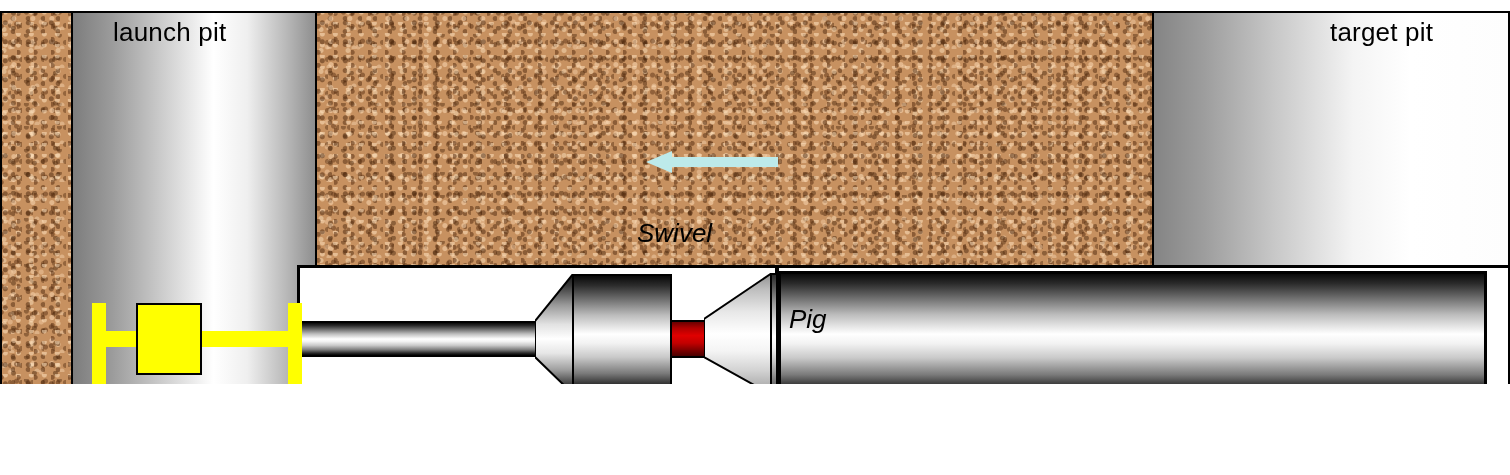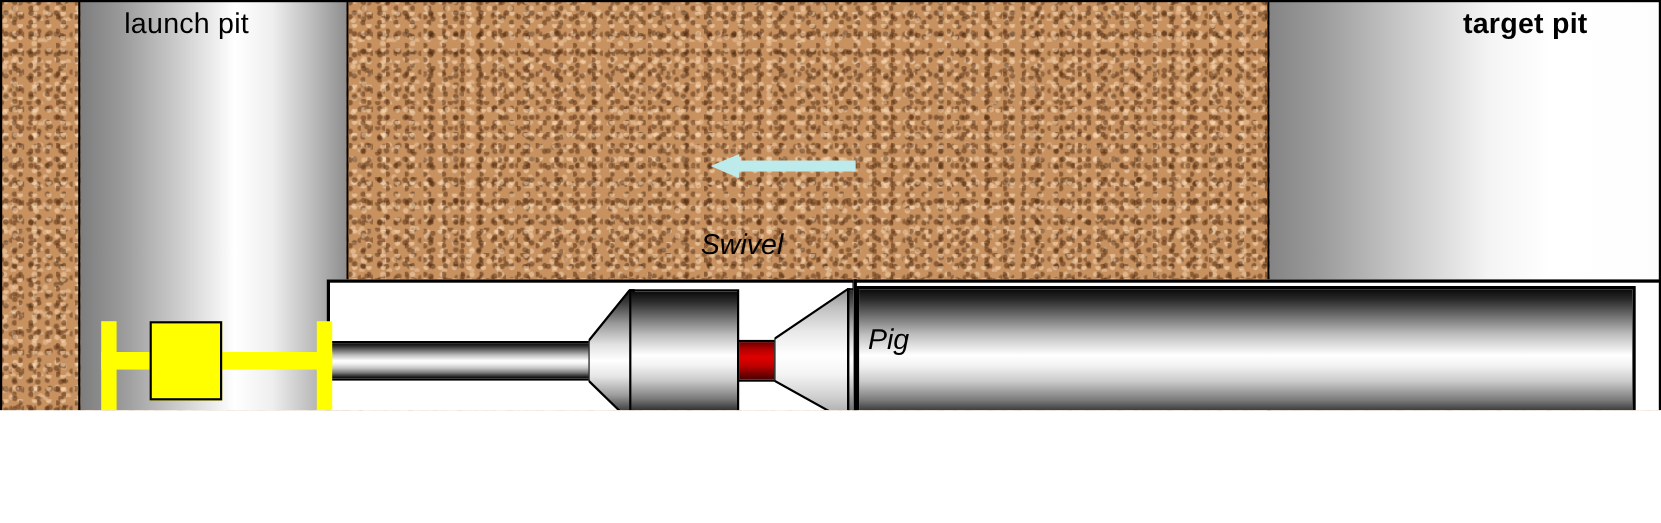--- a/index.html
+++ b/index.html
@@ -4,20 +4,21 @@
 <style>
   html,body{margin:0;padding:0;background:#fff;}
   body{font-family:"Liberation Sans",sans-serif;}
 
   #scene{
     position:relative;
     width:1510px;height:373px;
     overflow:hidden;
     background:#c8925f;
     border:0;
+    margin-top:11px;
   }
 
   
   .soil{
     position:absolute;
     background-color:#c79160;
     background-image:
       radial-gradient(circle at 7% 18%, rgba(90,48,18,.55) 0 2px, transparent 3px),
       radial-gradient(circle at 23% 62%, rgba(74,38,12,.5) 0 2px, transparent 3px),
       radial-gradient(circle at 41% 9%, rgba(255,226,190,.55) 0 2px, transparent 3px),
@@ -112,21 +113,21 @@
 
   <div class="pit" style="left:1152px;top:0;width:358px;height:410px;
               background:linear-gradient(90deg,#848484 0%,#9d9d9d 14%,#c8c8c8 34%,#f4f4f4 56%,#ffffff 72%,#fdfdfd 100%);
               border-top:none;border-right:none;"></div>
 
   <div class="pit" style="left:71px;top:0;width:246px;height:405px;border-top:none;"></div>
 
   <div class="soil" style="left:317px;top:0;width:835px;height:255px;"></div>
 
   <div class="pit-label" style="left:113px;top:6px;">launch pit</div>
-  <div class="pit-label" style="left:1330px;top:6px;font-weight:bold;">target pit</div>
+  <div class="pit-label" style="left:1330px;top:6px;">target pit</div>
 
   <div class="arrow" style="left:646px;top:138px;width:132px;height:26px;">
     <svg width="132" height="26" viewBox="0 0 132 26">
       <polygon points="0,13 26,2 26,8 132,8 132,18 26,18 26,24" fill="#bdeaea"></polygon>
     </svg>
   </div>
 
   <div class="lbl-italic" style="left:637px;top:207px;">Swivel</div>
 
   <div class="casing" style="left:297px;top:254px;width:481px;height:139px;"></div>

